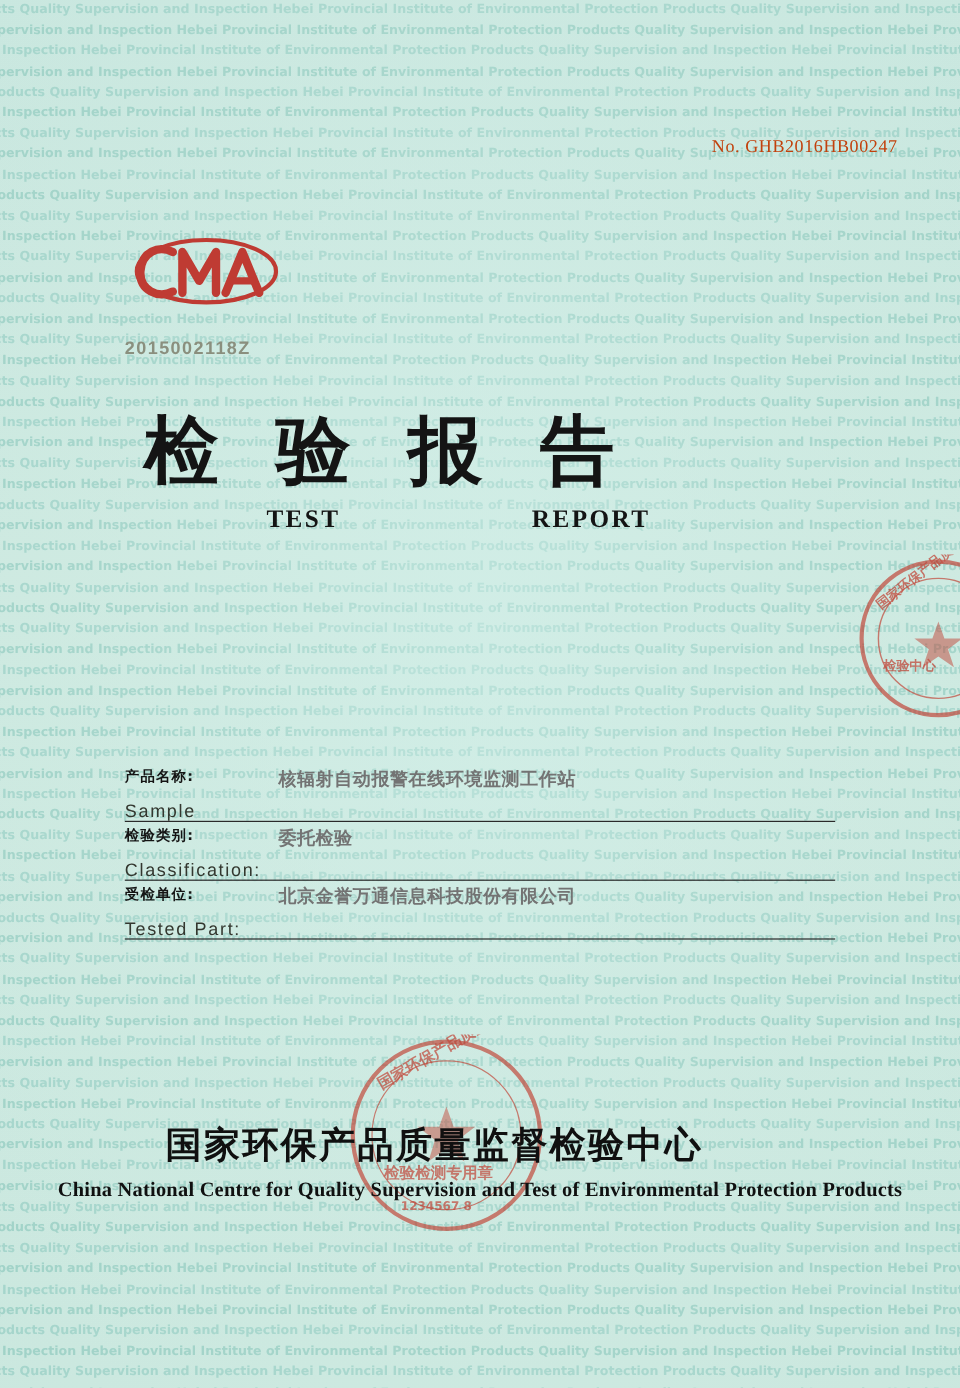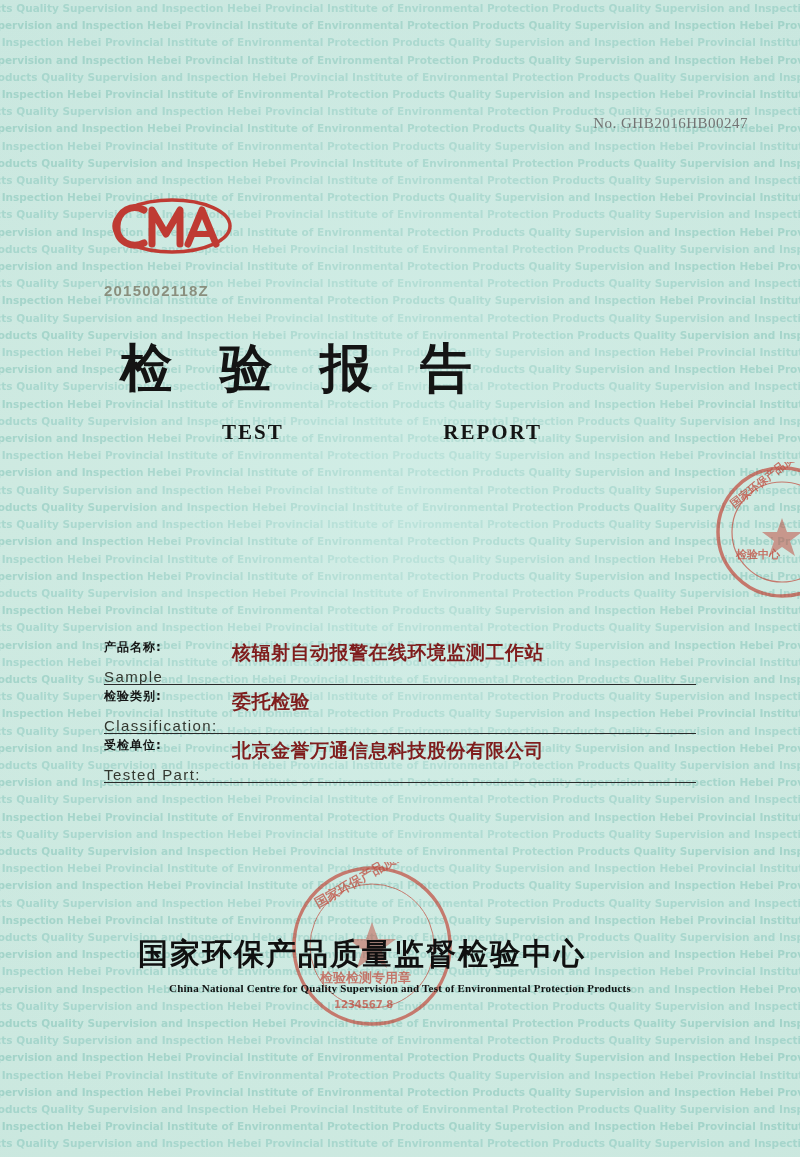--- a/index.html
+++ b/index.html
@@ -50,21 +50,21 @@
     position: absolute;
     inset: 0;
   }
 
   .report-no {
     position: absolute;
     top: 115px;
     right: 52px;
     font-family: "Liberation Serif", serif;
     font-size: 15px;
-    color: #737373;
+    color: #c2410c;
     letter-spacing: 0.5px;
   }
 
   .cma-logo {
     position: absolute;
     top: 196px;
     left: 108px;
     width: 130px;
     height: 62px;
   }
@@ -80,21 +80,21 @@
     letter-spacing: 1.2px;
     color: #8a8f7e;
   }
 
   .title-cn {
     position: absolute;
     top: 334px;
     left: 110px;
     width: 580px;
     font-family: "DejaVu Sans", sans-serif;
-    font-size: 52px;
+    font-size: 62px;
     font-weight: bold;
     color: #141414;
     letter-spacing: 48px;
     text-indent: 10px;
     white-space: nowrap;
   }
   .title-en {
     position: absolute;
     top: 420px;
     left: 222px;
@@ -147,23 +147,23 @@
   .label-en {
     font-family: "Liberation Sans", sans-serif;
     font-size: 15px;
     color: #33372f;
     letter-spacing: 1.4px;
     line-height: 12px;
     margin-top: 14px;
   }
   .field-value {
     font-family: "DejaVu Sans", sans-serif;
-    font-size: 19px;
-    font-weight: bold;
-    color: #7f1d1d;
+    font-size: 15px;
+    font-weight: bold;
+    color: #737373;
     letter-spacing: 0.5px;
     padding-top: 4px;
     padding-left: 18px;
   }
 
   
   .stamp-center {
     position: absolute;
     top: 862px;
     left: 288px;
@@ -184,21 +184,21 @@
     color: #101010;
     letter-spacing: 2px;
   }
   .org-en {
     position: absolute;
     top: 982px;
     left: 0;
     width: 800px;
     text-align: center;
     font-family: "Liberation Serif", serif;
-    font-size: 11px;
+    font-size: 17px;
     font-weight: bold;
     color: #101010;
     letter-spacing: 0.2px;
   }
 </style>
 </head>
 <body>
 
 <div class="page">
 

